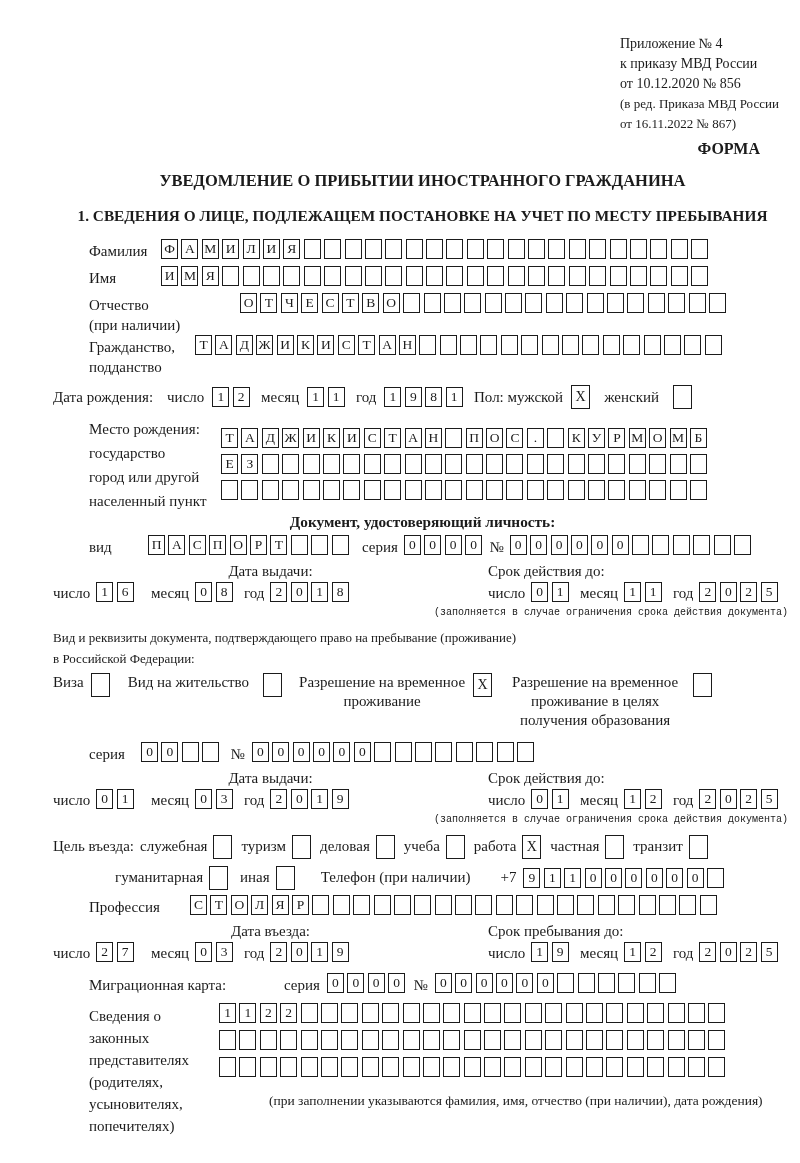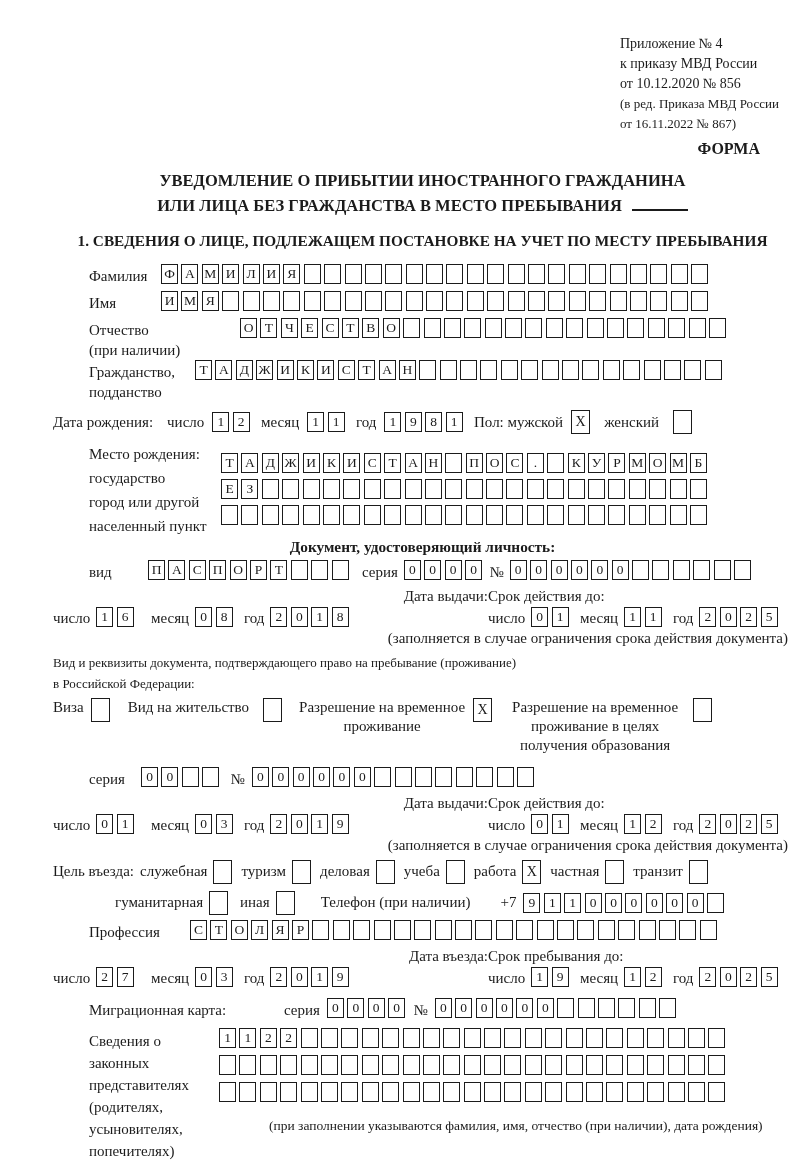--- a/index.html
+++ b/index.html
@@ -37,24 +37,24 @@
   .mb6 { margin-bottom:6px; }
 
   .doc-header { margin-top:0; text-align:center; font-weight:bold; font-size:15.3px; height:20px; }
 
   .inline-lbl { line-height:23px; padding-top:1px; }
   .dg { display:flex; align-items:flex-start; }
   .dg .t { margin-right:6px; line-height:23px; }
   .gap8 { margin-left:8px; } .gap14 { margin-left:14px; }
 
   .dates-head { display:flex; font-size:15px; }
-  .dh-left { width:435px; text-align:right; }
+  .dh-left { width:435px; text-align:center; }
   .dates-row { display:flex; }
   .dcol-left { width:435px; display:flex; }
-  .note { text-align:right; font-size:15px; padding-right:4px; line-height:16px; }
+  .note { text-align:right; font-size:10px; padding-right:4px; line-height:16px;font-family:Liberation Mono, monospace; }
 
   .intro { line-height:21px; font-size:13px; }
   .opt { display:flex; align-items:flex-start; }
   .opt .olbl { line-height:19px; }
   .opt .c { margin-left:7px; }
   .center2 { width:168px; text-align:center; }
   .center3 { width:182px; text-align:center; }
 
   .purp { display:flex; align-items:center; }
   .purp .olbl { line-height:25px; }
@@ -72,21 +72,20 @@
     <div>к приказу МВД России</div>
     <div>от 10.12.2020 № 856</div>
     <div class="amend">(в ред. Приказа МВД России</div>
     <div class="amend">от 16.11.2022 № 867)</div>
   </div>
 
   <div class="forma">ФОРМА</div>
 
   <div class="title">
     <div>УВЕДОМЛЕНИЕ О ПРИБЫТИИ ИНОСТРАННОГО ГРАЖДАНИНА</div>
-    <div><span>ИЛИ ЛИЦА БЕЗ ГРАЖДАНСТВА В МЕСТО ПРЕБЫВАНИЯ</span><span class="blank-line"></span></div>
   </div>
 
   <div class="section-title">1. СВЕДЕНИЯ О ЛИЦЕ, ПОДЛЕЖАЩЕМ ПОСТАНОВКЕ НА УЧЕТ ПО МЕСТУ ПРЕБЫВАНИЯ</div>
 
   <div class="frow" style="margin-top:12px;">
     <span class="lb w72">Фамилия</span>
     <span class="boxes">
         <span class="box">Ф</span>
         <span class="box">А</span>
         <span class="box">М</span>

